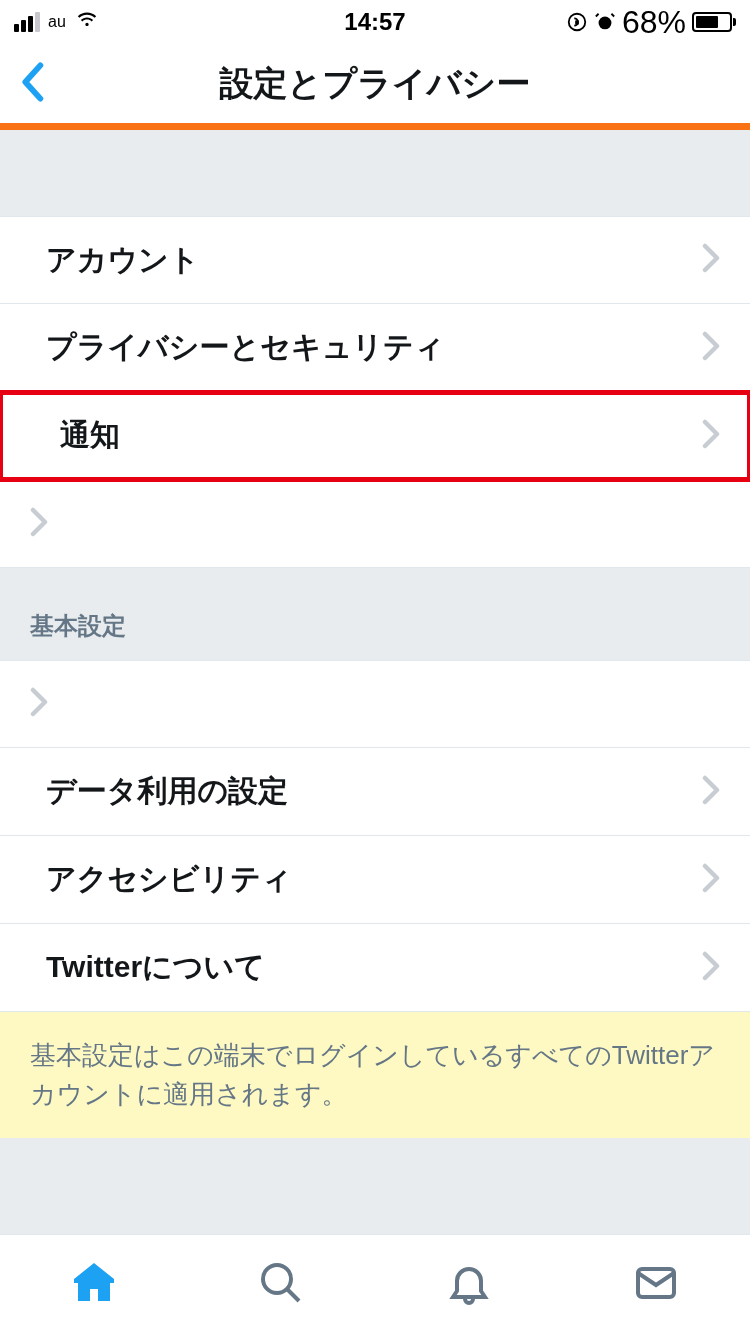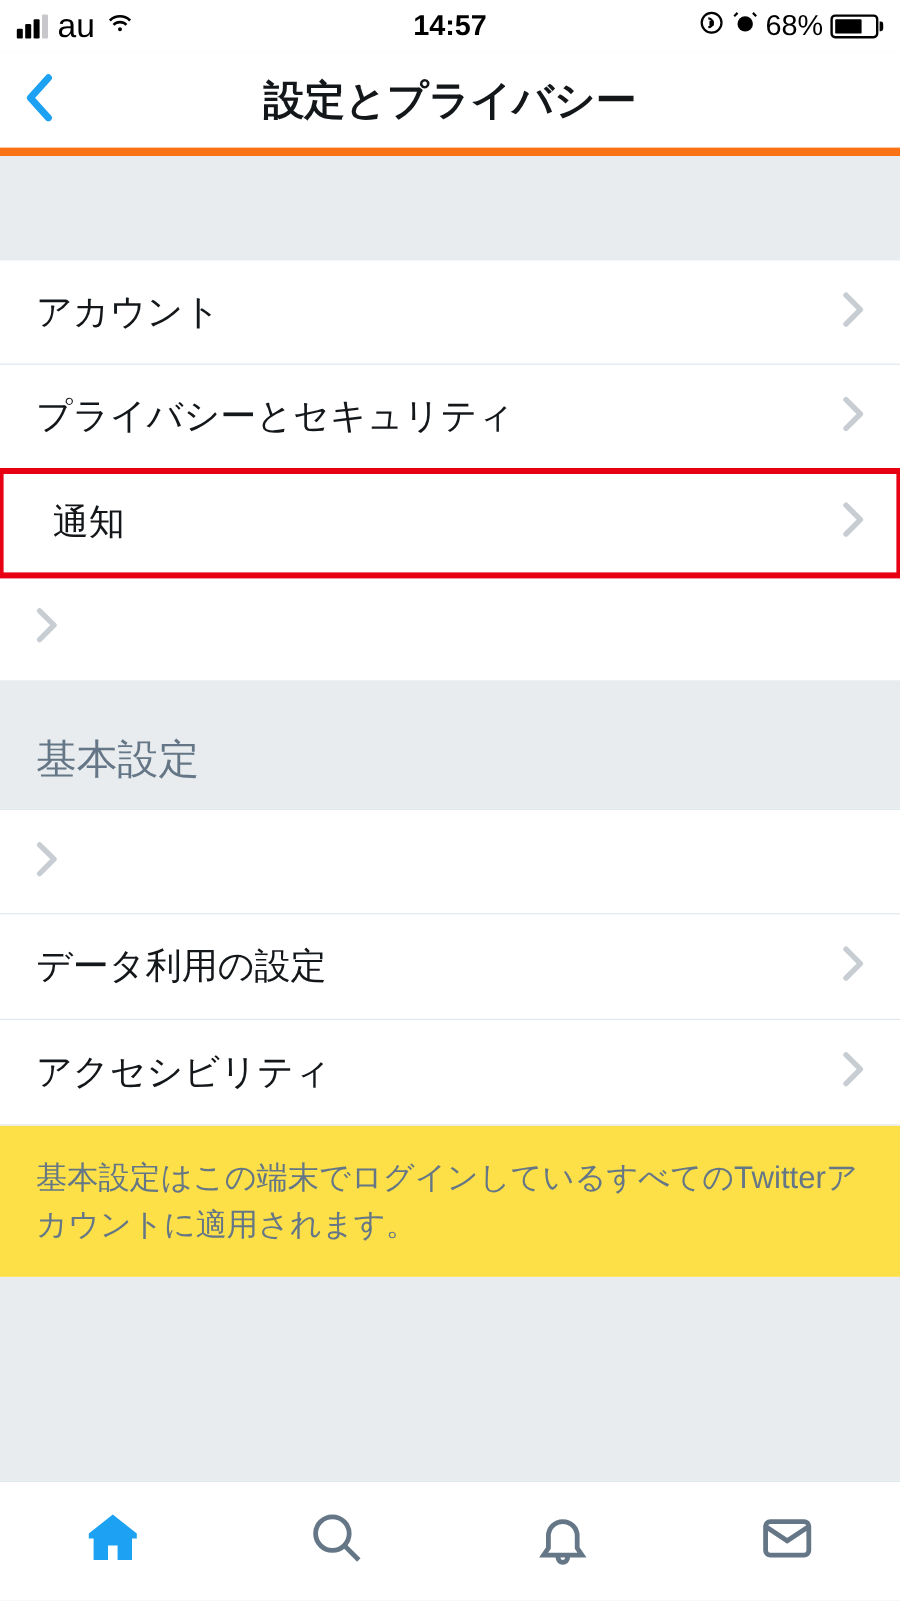--- a/index.html
+++ b/index.html
@@ -39,37 +39,37 @@
     .signal-bars span {
       width: 5px;
       background: #000;
       border-radius: 1px;
     }
     .signal-bars span:nth-child(1){height:8px;}
     .signal-bars span:nth-child(2){height:12px;}
     .signal-bars span:nth-child(3){height:16px;}
     .signal-bars span:nth-child(4){height:20px;background:#c7c7cc;}
     .carrier {
-      font-size: 28px;
+      font-size: 16px;
     }
     .wifi-icon svg {
       width: 26px;
       height: 26px;
     }
     .status-center {
       position: absolute;
       left: 50%;
       transform: translateX(-50%);
       font-weight: 700;
     }
     .status-right {
       display: flex;
       align-items: center;
       gap: 6px;
-      font-size: 24px;
+      font-size: 32px;
     }
     .battery {
       display: flex;
       align-items: center;
     }
     .battery-body {
       width: 40px;
       height: 20px;
       border: 2px solid #000;
       border-radius: 4px;
@@ -130,48 +130,49 @@
       justify-content: space-between;
       padding: 0 30px;
       border-bottom: 1px solid #e1e8ed;
       position: relative;
     }
     .list-item:first-child {
       border-top: 1px solid #e1e8ed;
     }
     .item-label {
       font-size: 30px;
-      font-weight: 400;
+      font-weight: 700;
       color: #14171a;
+      margin-left: 16px;
     }
     .chevron svg {
       width: 18px;
       height: 30px;
     }
     .highlight {
       outline: 5px solid #e60012;
       outline-offset: -3px;
       z-index: 10;
       padding-left: 44px;
     }
     
     .section-header {
       background: #e8ecef;
       padding: 42px 30px 18px 30px;
-      font-size: 34px;
-      font-weight: 400;
+      font-size: 24px;
+      font-weight: 700;
       color: #657786;
     }
     
     .footer-note {
       padding: 24px 30px;
       font-size: 26px;
       color: #657786;
       line-height: 1.5;
-      background: #fde047;
+      background: #fef9c3;
     }
     
     .tab-bar {
       position: absolute;
       bottom: 0;
       left: 0;
       right: 0;
       height: 100px;
       background: #fff;
       border-top: 1px solid #e1e8ed;
@@ -292,20 +293,28 @@
     </span>
   </div>
   <div class="list-item">
     <span class="item-label">アクセシビリティ</span>
     <span class="chevron">
       <svg viewBox="0 0 12 20" fill="none" stroke="#c7cdd2" stroke-width="3" stroke-linecap="round" stroke-linejoin="round">
           <polyline points="2,2 10,10 2,18"></polyline>
         </svg>
     </span>
   </div>
+  <div class="list-item">
+    <span class="item-label">Twitterについて</span>
+    <span class="chevron">
+      <svg viewBox="0 0 12 20" fill="none" stroke="#c7cdd2" stroke-width="3" stroke-linecap="round" stroke-linejoin="round">
+          <polyline points="2,2 10,10 2,18"></polyline>
+        </svg>
+    </span>
+  </div>
   <div class="footer-note">基本設定はこの端末でログインしているすべてのTwitterアカウントに適用されます。</div>
 </div>
 
 <div class="tab-bar">
   <div class="tab-item">
     <svg viewBox="0 0 24 24" fill="#1da1f2">
         <path d="M12 2L2 10v2h2v9h6v-6h4v6h6v-9h2v-2L12 2z"></path>
       </svg>
   </div>
   <div class="tab-item">

